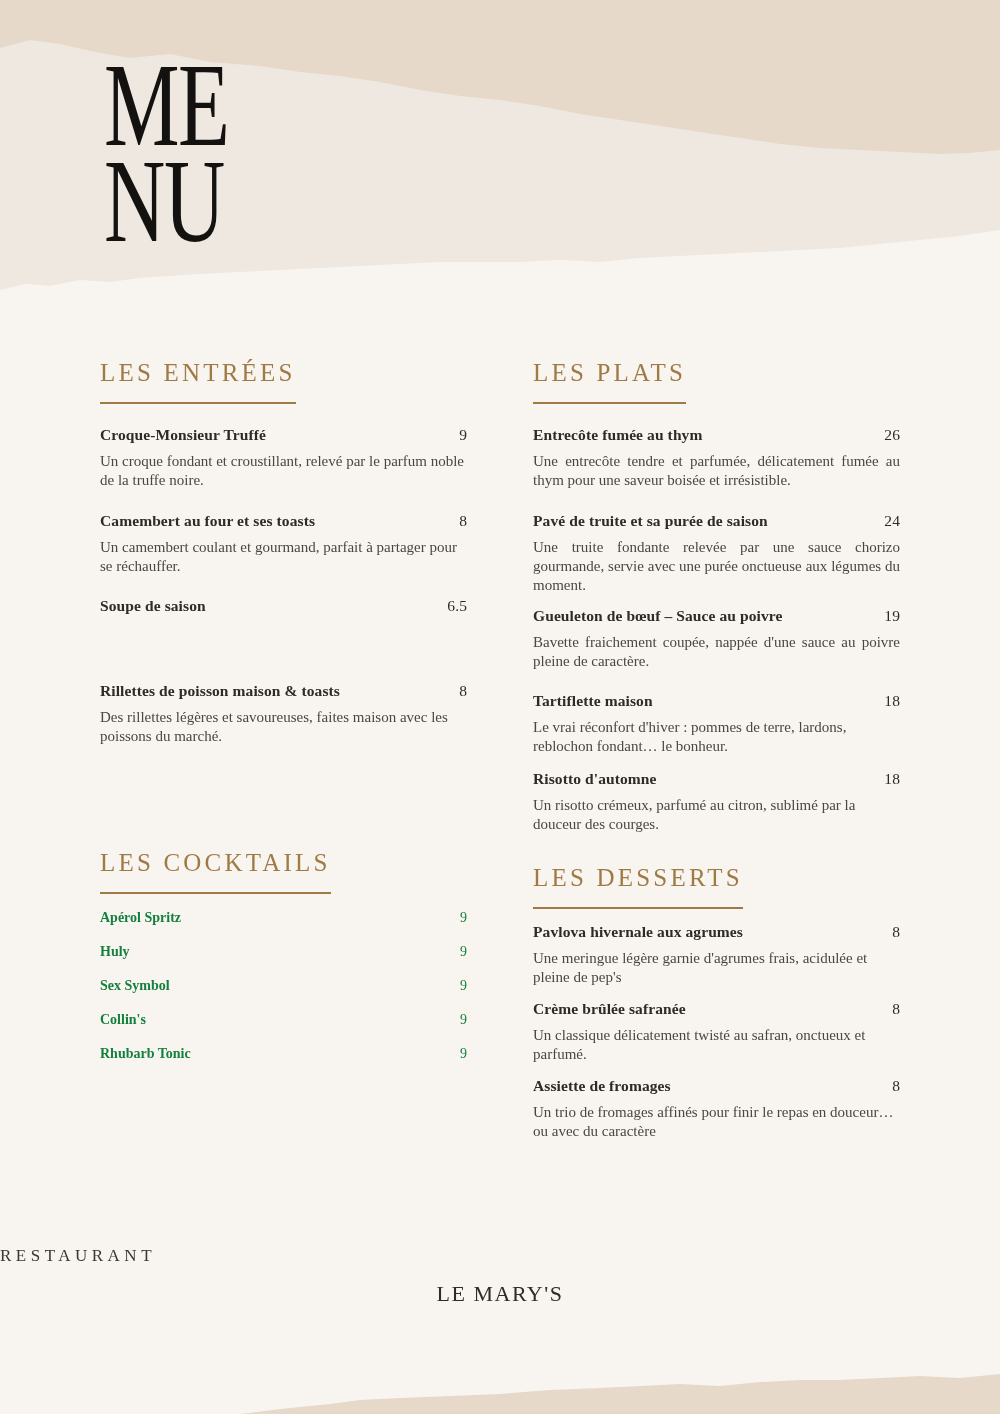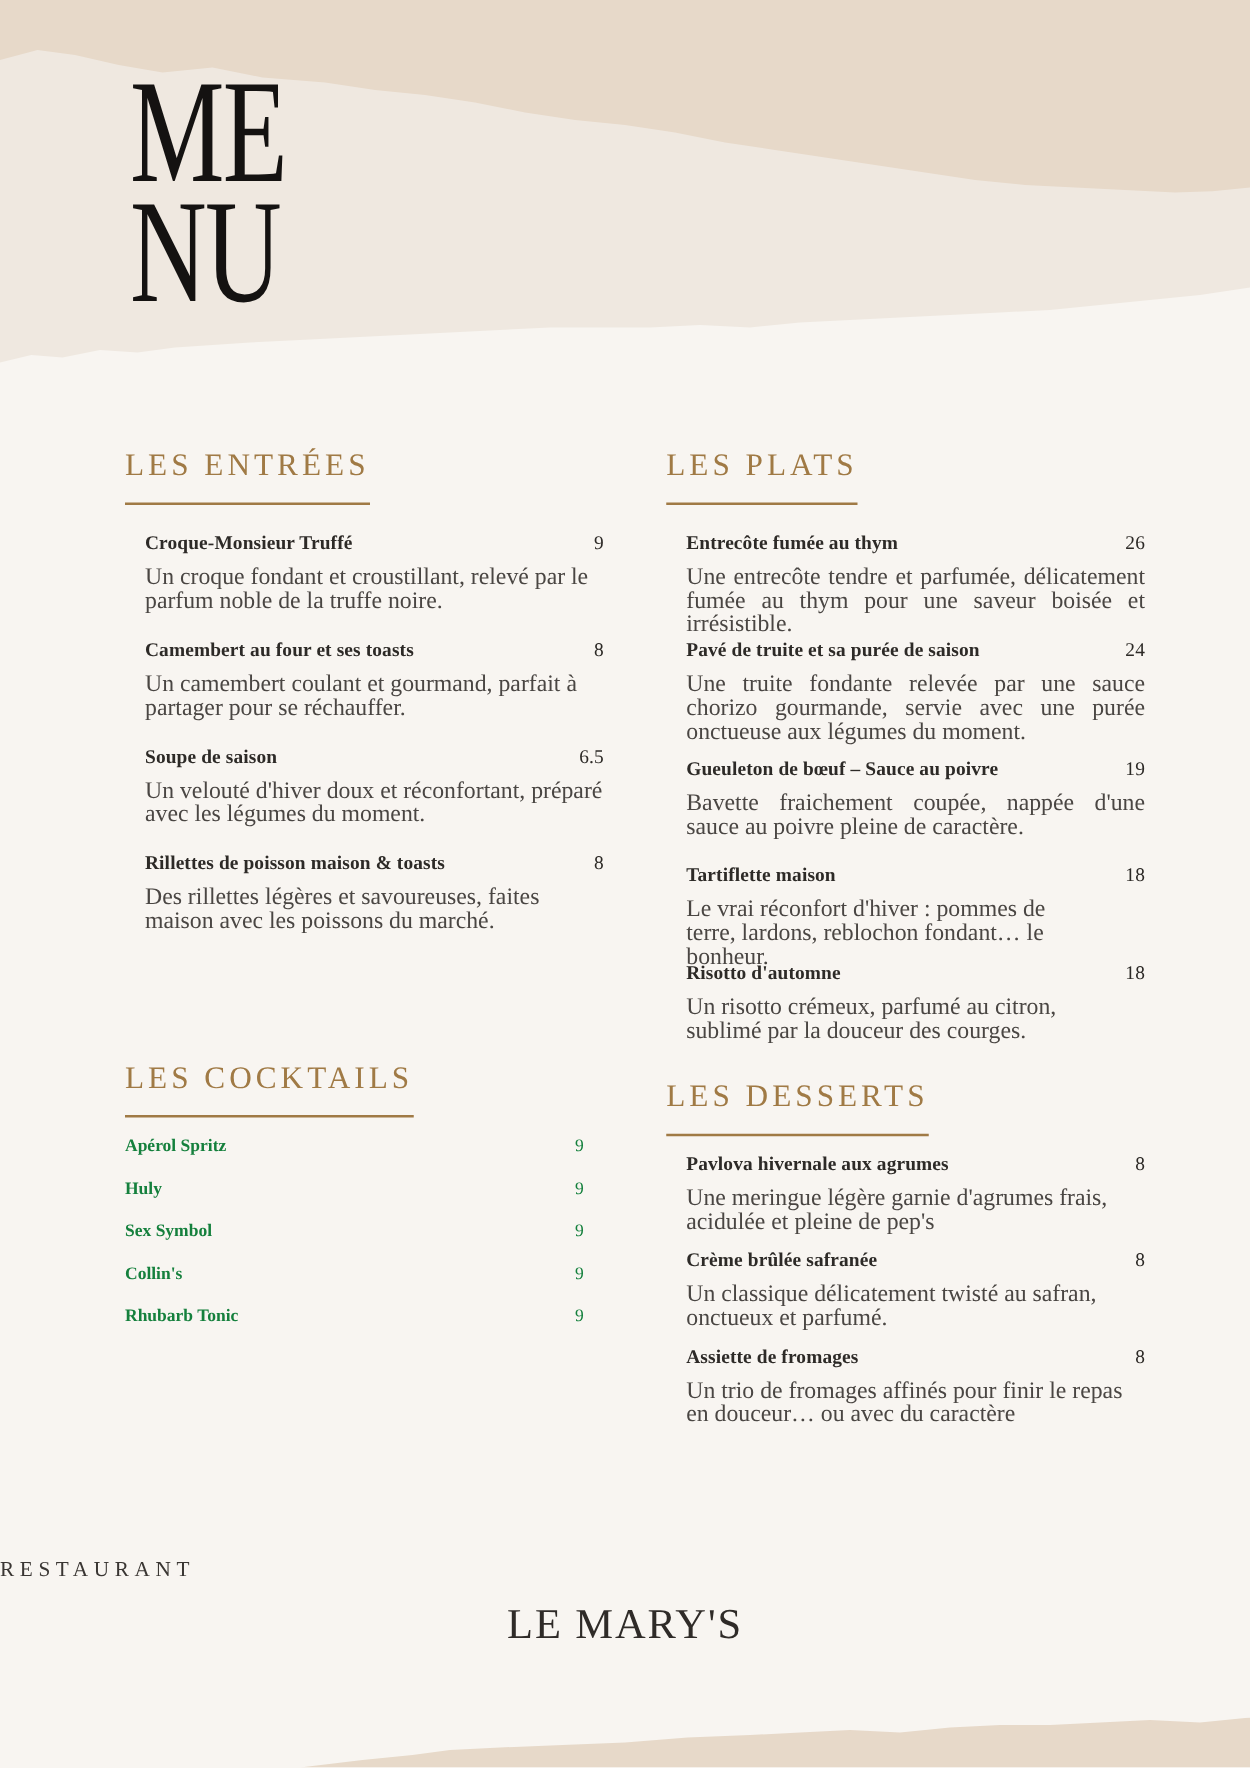--- a/index.html
+++ b/index.html
@@ -39,36 +39,36 @@
       font-size: 25px;
       letter-spacing: 3.2px;
       color: #a07a45;
       font-weight: 400;
       border-bottom: 2px solid #a07a45;
       line-height: 26px;
       padding-bottom: 16px;
       white-space: nowrap;
     }
 
-    .item { position: absolute; width: 367px; margin-left: 16px; }
+    .item { position: absolute; width: 367px; }
     .item-head {
       display: flex; justify-content: space-between; align-items: baseline;
       font-family: "Liberation Serif", "DejaVu Serif", serif;
       font-size: 15.5px;
       font-weight: 700;
       color: #2d2a27;
       line-height: 18px;
       letter-spacing: 0.1px;
     }
     .item-head .name { font-weight: 600; }
     .item-head .price { font-weight: 400; font-size: 15.5px; }
     .item-desc {
       margin-top: 8px;
       font-family: "Liberation Serif", "DejaVu Serif", serif;
-      font-size: 19px;
+      font-size: 15px;
       line-height: 19px;
       color: #4a4643;
     }
     .item-desc.justify { text-align: justify; text-align-last: left; }
 
     .cocktail {
       position: absolute; left: 100px; width: 367px;
       display: flex; justify-content: space-between;
       font-family: "Liberation Serif", "DejaVu Serif", serif;
       font-size: 14px; font-weight: 600; color: #15803d; line-height: 18px;
@@ -78,21 +78,21 @@
     .footer-sub {
       position: absolute; left: 0; width: 1000px; top: 1246px;
       text-align: left;
       font-family: "Liberation Serif", "DejaVu Serif", serif;
       font-size: 17px; letter-spacing: 4.5px; color: #3a3633;
     }
     .footer-name {
       position: absolute; left: 0; width: 1000px; top: 1281px;
       text-align: center;
       font-family: "Liberation Serif", "DejaVu Serif", serif;
-      font-size: 34px; letter-spacing: 1.5px; color: #2f2b28; font-weight: 400;
+      font-size: 22px; letter-spacing: 1.5px; color: #2f2b28; font-weight: 400;
     }
   </style>
 </head>
 <body>
 
 <svg class="bg-top" viewBox="0 0 1000 320" preserveAspectRatio="none">
   <rect x="0" y="0" width="1000" height="320" fill="#f8f5f1"></rect>
   <path d="M0,0 H1000 V158 L0,158 Z" fill="#e7d9c9"></path>
   <path d="M0,48 L30,40 L60,44 L95,52 L130,58 L170,54 L210,62 L260,66 L300,72 L340,76 L380,82 L420,90 L460,96 L500,100 L540,106 L580,114 L620,120 L660,126 L700,132 L740,138 L780,144 L820,148 L860,150 L900,152 L940,154 L970,153 L1000,150 V320 H0 Z" fill="#efe8e0"></path>
   <path d="M0,290 L25,284 L50,286 L80,280 L110,282 L140,278 L170,276 L200,274 L240,272 L280,270 L320,268 L360,266 L400,264 L440,262 L480,262 L520,262 L560,260 L600,262 L640,258 L680,256 L720,254 L760,252 L800,250 L840,248 L880,244 L920,240 L960,236 L1000,230 V320 H0 Z" fill="#f8f5f1"></path>
@@ -122,21 +122,20 @@
         <span class="name">Camembert au four et ses toasts</span>
         <span class="price">8</span>
       </div>
     <div class="item-desc">Un camembert coulant et gourmand, parfait à partager pour se réchauffer.</div>
   </div>
   <div class="item" style="left:100px; top:597px;">
     <div class="item-head">
         <span class="name">Soupe de saison</span>
         <span class="price">6.5</span>
       </div>
-    <div class="item-desc">Un velouté d'hiver doux et réconfortant, préparé avec les légumes du moment.</div>
   </div>
   <div class="item" style="left:100px; top:682px;">
     <div class="item-head">
         <span class="name">Rillettes de poisson maison &amp; toasts</span>
         <span class="price">8</span>
       </div>
     <div class="item-desc">Des rillettes légères et savoureuses, faites maison avec les poissons du marché.</div>
   </div>
 
   <div class="section-title" style="left:533px; top:360px;">LES PLATS</div>

